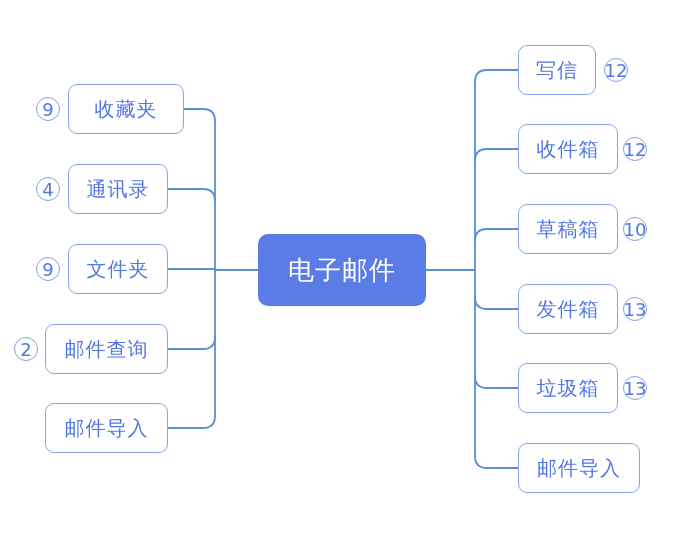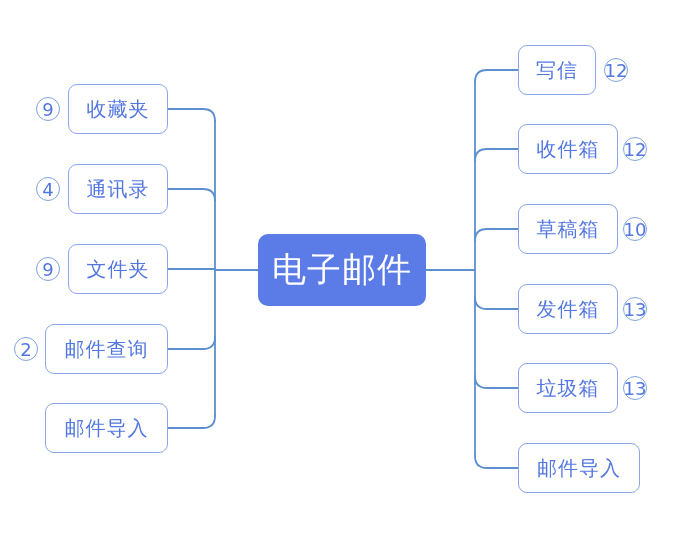--- a/index.html
+++ b/index.html
@@ -38,21 +38,21 @@
     letter-spacing: 1px;
     white-space: nowrap;
   }
   .node-root {
     position: absolute;
     box-sizing: border-box;
     background: #5b7ce6;
     border: none;
     border-radius: 10px;
     color: #ffffff;
-    font-size: 34px;
+    font-size: 26px;
     display: flex;
     align-items: center;
     justify-content: center;
     letter-spacing: 1px;
     white-space: nowrap;
   }
   .badge {
     position: absolute;
     box-sizing: border-box;
     width: 24px;
@@ -86,21 +86,21 @@
       <path d="M 475 82 Q 475 70 487 70 L 518 70" fill="none" stroke="#5b8fd0" stroke-width="1.8" stroke-linecap="round"></path>
       <path d="M 475 161 Q 475 149 487 149 L 518 149" fill="none" stroke="#5b8fd0" stroke-width="1.8" stroke-linecap="round"></path>
       <path d="M 475 241 Q 475 229 487 229 L 518 229" fill="none" stroke="#5b8fd0" stroke-width="1.8" stroke-linecap="round"></path>
       <path d="M 475 297 Q 475 309 487 309 L 518 309" fill="none" stroke="#5b8fd0" stroke-width="1.8" stroke-linecap="round"></path>
       <path d="M 475 376 Q 475 388 487 388 L 518 388" fill="none" stroke="#5b8fd0" stroke-width="1.8" stroke-linecap="round"></path>
       <path d="M 475 456 Q 475 468 487 468 L 518 468" fill="none" stroke="#5b8fd0" stroke-width="1.8" stroke-linecap="round"></path>
     </svg>
 
   <div class="node-root" id="root-node" style="left: 258px; top: 234px; width: 168px; height: 72px;">电子邮件</div>
 
-  <div class="node" style="left: 68px; top: 84px; width: 100px; height: 50px;">收藏夹</div>
+  <div class="node" style="left: 68px; top: 84px; width: 116px; height: 50px;">收藏夹</div>
   <div class="badge" style="left: 36px; top: 97px;">9</div>
 
   <div class="node" style="left: 68px; top: 164px; width: 100px; height: 50px;">通讯录</div>
   <div class="badge" style="left: 36px; top: 177px;">4</div>
 
   <div class="node" style="left: 68px; top: 244px; width: 100px; height: 50px;">文件夹</div>
   <div class="badge" style="left: 36px; top: 257px;">9</div>
 
   <div class="node" style="left: 45px; top: 324px; width: 123px; height: 50px;">邮件查询</div>
   <div class="badge" style="left: 14px; top: 337px;">2</div>

